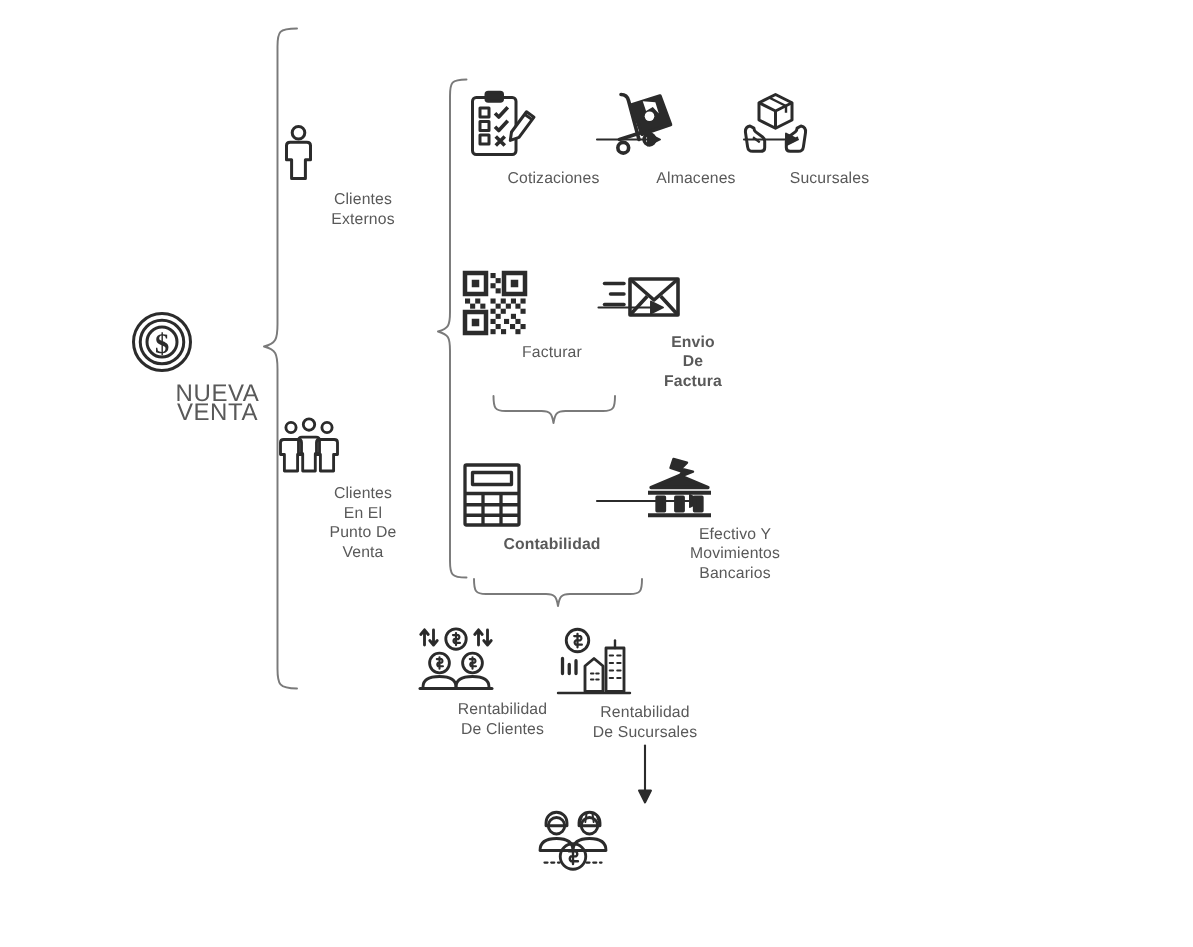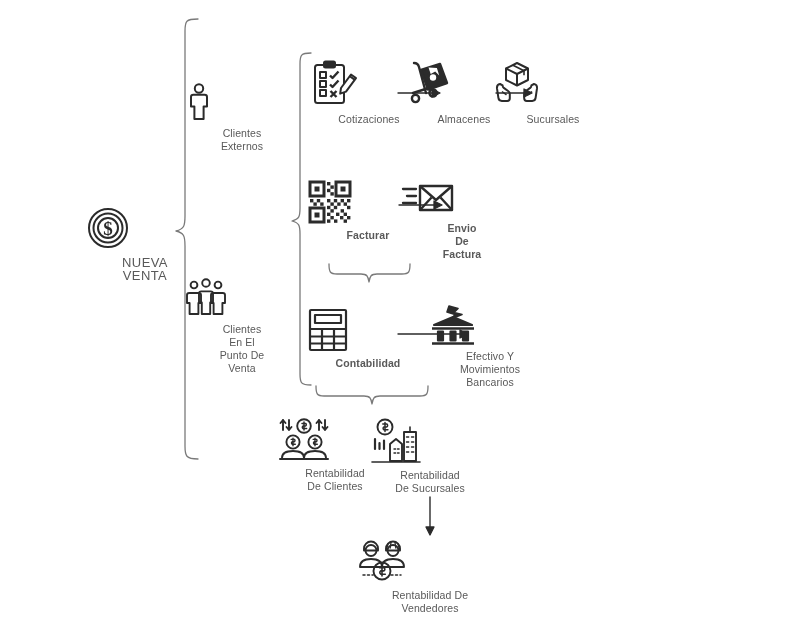--- a/index.html
+++ b/index.html
@@ -33,21 +33,21 @@
   .node .lbl {
     display: block;
     font-size: 10.5px;
     line-height: 13px;
     color: #595959;
     margin-top: 5px;
     white-space: pre-line;
     letter-spacing: 0.1px;
   }
   .node.root .lbl {
-    font-size: 13px;
+    font-size: 16px;
     letter-spacing: 0.4px;
   }
   svg { display: block; overflow: visible; }
   .lines {
     position: absolute;
     left: 0; top: 0;
     width: 795px; height: 631px;
     pointer-events: none;
   }
 </style>
@@ -217,21 +217,21 @@
                    q 0 -1.8 -1.4 -2.8 l -4.6 -3.4 q -1.2 -1 -1.2 -2.5 z"></path>
           <path d="M 41 24 q 3.4 0.6 3 4.4 l -1.4 9.5 q -0.4 3 -3.4 3 h -5.4 q -2.6 0 -2.6 -2.6 v -4.2
                    q 0 -1.8 1.4 -2.8 l 4.6 -3.4 q 1.2 -1 1.2 -2.5 z"></path>
           <path d="M 9 31.5 l 4.5 3.4 M 39 31.5 l -4.5 3.4" stroke-width="1.5"></path>
         </g>
       </svg>
     </span>
     <span class="lbl">Sucursales</span>
   </div>
 
-  <div class="node" style="left:308px; top:180px;font-weight:bold;">
+  <div class="node" style="left:308px; top:180px;">
     <span class="ico">
       <svg width="44" height="44" viewBox="0 0 44 44">
         <g fill="#2b2b2b">
           <path d="M2 2h14v14H2z" fill="none" stroke="#2b2b2b" stroke-width="3"></path>
           <rect x="6.5" y="6.5" width="5" height="5"></rect>
           <path d="M28 2h14v14H28z" fill="none" stroke="#2b2b2b" stroke-width="3"></path>
           <rect x="32.5" y="6.5" width="5" height="5"></rect>
           <path d="M2 28h14v14H2z" fill="none" stroke="#2b2b2b" stroke-width="3"></path>
           <rect x="6.5" y="32.5" width="5" height="5"></rect>
           <rect x="19" y="2" width="3.4" height="3.4"></rect>
@@ -382,17 +382,15 @@
           <path d="M 31 10.5 a 7 7 0 0 1 14 0 v 2 h -14 z"></path>
           <circle cx="38" cy="12.5" r="5.5"></circle>
           <path d="M 33 6 l -1.5 5 M 36 4.5 l -0.8 5.5 M 40 4.5 l 0.8 5.5 M 43 6 l 1.5 5" stroke-width="1.3"></path>
           <path d="M 27 29 q 0 -8 11 -8 q 11 0 11 8 z"></path>
           <circle cx="27" cy="33" r="8.5"></circle>
           <path d="M 27 28 v 10 M 24.4 29.6 h 4.6 a 2 2 0 0 1 0 3.3 h -3.3 a 2 2 0 0 0 0 3.3 h 4.6" stroke-width="1.6"></path>
           <path d="M 8 37 h 10 M 36 37 h 10" stroke-width="1.5" stroke-dasharray="2 2.5"></path>
         </g>
       </svg>
     </span>
-    <span class="lbl">Rentabilidad De
-Vendedores</span>
   </div>
 
 </div>
 
 </body></html>

